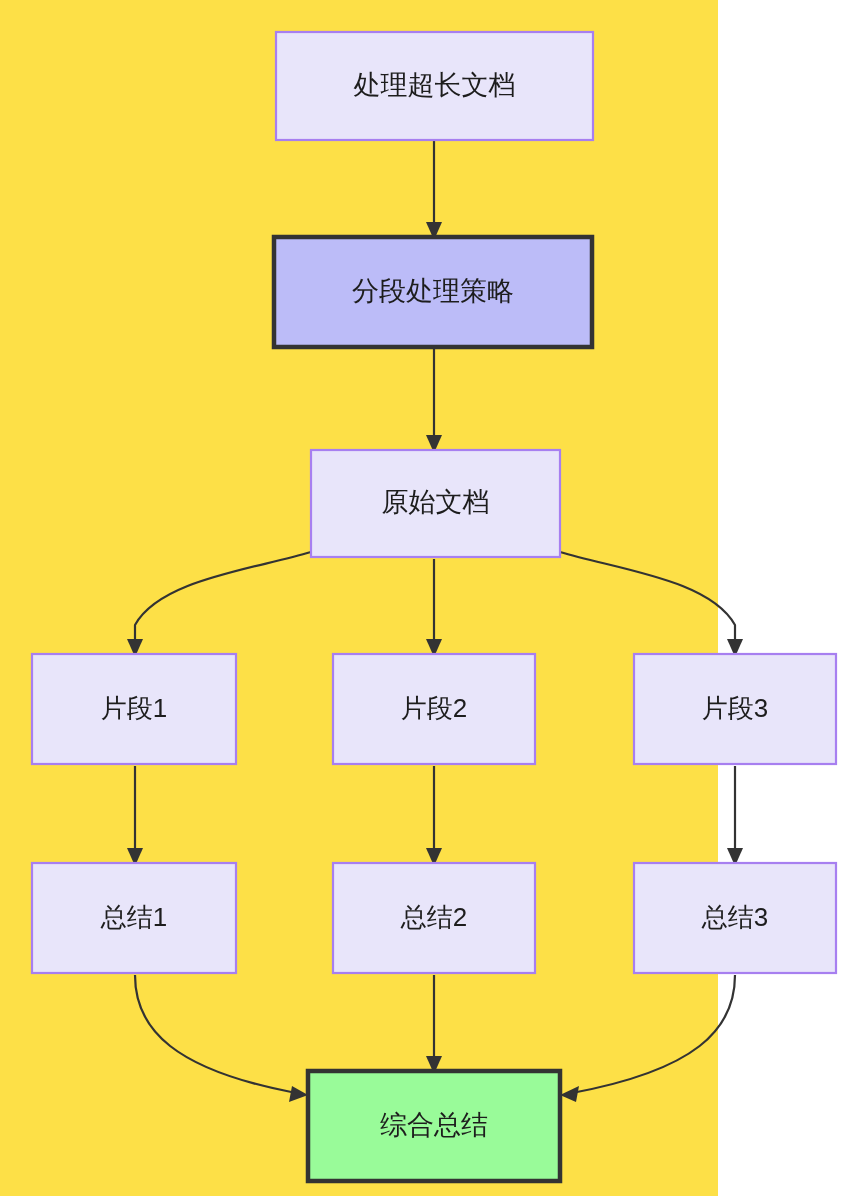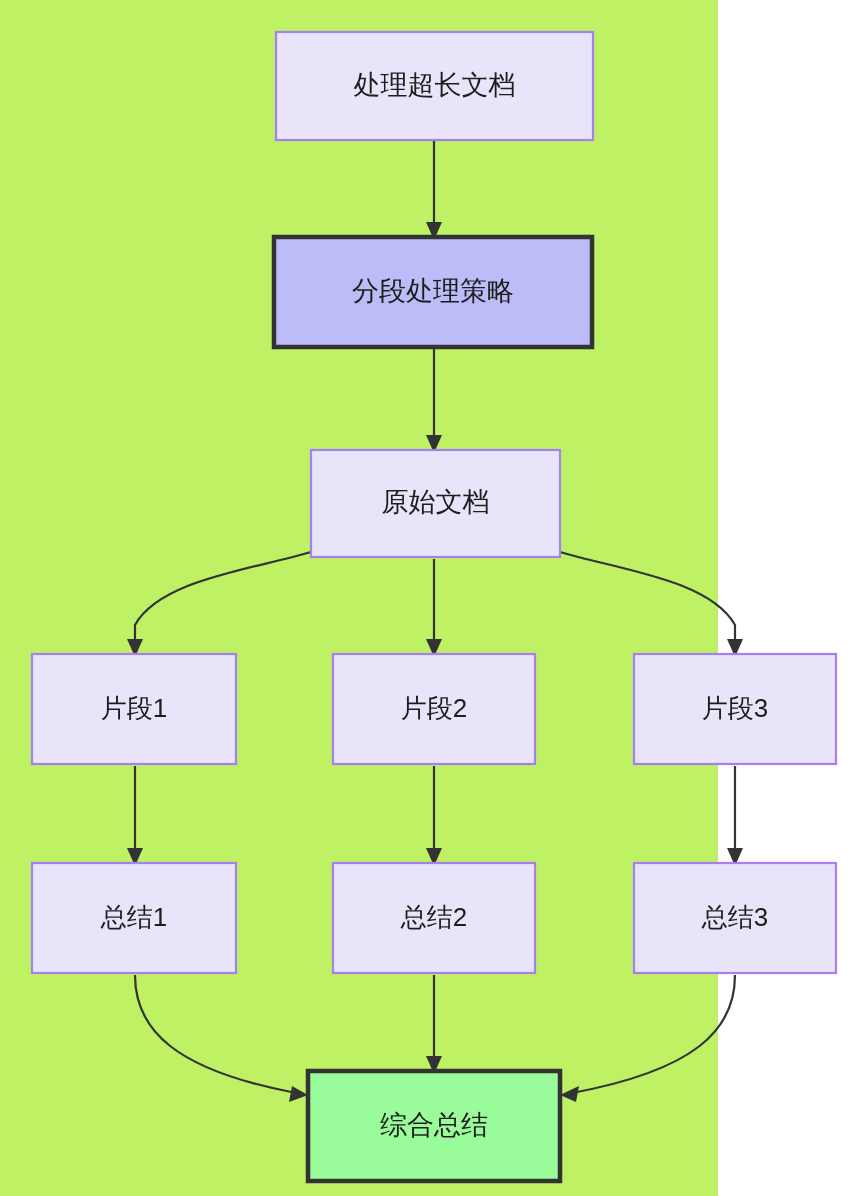--- a/index.html
+++ b/index.html
@@ -11,21 +11,21 @@
   body {
     width: 852px;
     height: 1196px;
     font-family: "Liberation Sans", "DejaVu Sans", sans-serif;
     overflow: hidden;
   }
   #diagram-root {
     position: relative;
     width: 718px;
     height: 1196px;
-    background: #bef264;
+    background: #fde047;
   }
   svg.flow-canvas {
     display: block;
     width: 852px;
     height: 1196px;
   }
   .edge-path {
     fill: none;
     stroke: #333333;
     stroke-width: 2.2px;

